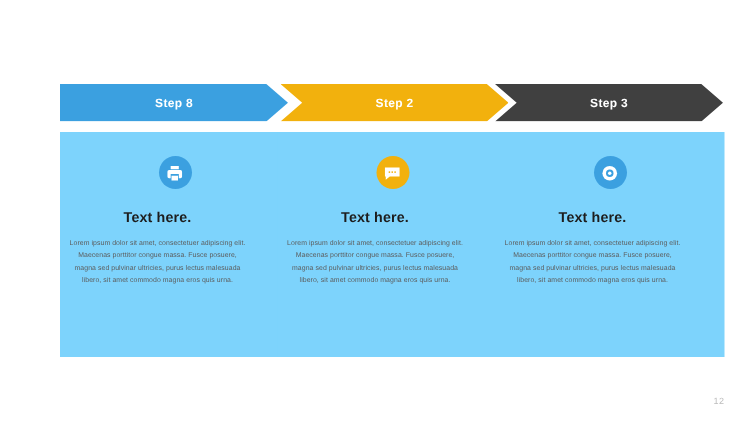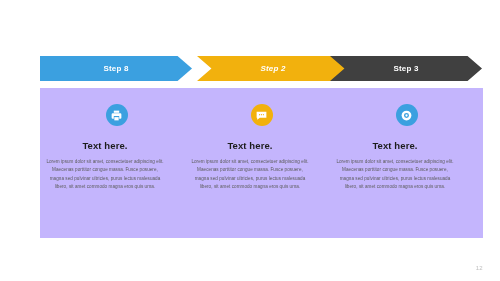--- a/index.html
+++ b/index.html
@@ -53,25 +53,24 @@
 
   
   .banner.b1 {
     left: 40px;
     width: 152px;
     background: #3BA0E0;
     clip-path: polygon(0 0, 90.5% 0, 100% 50%, 90.5% 100%, 0 100%);
   }
   
   .banner.b2 {
-    left: 197px;
+    left: 187px;
     width: 152px;
     background: #F2B10D;
     clip-path: polygon(0 0, 90.5% 0, 100% 50%, 90.5% 100%, 0 100%, 9.5% 50%);
-    font-style: italic;
   }
   .banner.b3 {
     left: 330px;
     width: 152px;
     background: #404040;
     clip-path: polygon(0 0, 90.5% 0, 100% 50%, 90.5% 100%, 0 100%, 9.5% 50%);
   }
 
   
   .cards {
@@ -80,21 +79,21 @@
     top: 88px;
     width: 500px;
     height: 150px;
   }
 
   .card {
     position: absolute;
     top: 0;
     width: 153px;
     height: 150px;
-    background: #c4b5fd;
+    background: #7dd3fc;
     box-sizing: border-box;
     padding: 0;
   }
   .card.c1 { left: 40px; }
   .card.c2 { left: 185px; }
   .card.c3 { left: 330px; }
 
   .card-icon {
     position: absolute;
     top: 16px;

